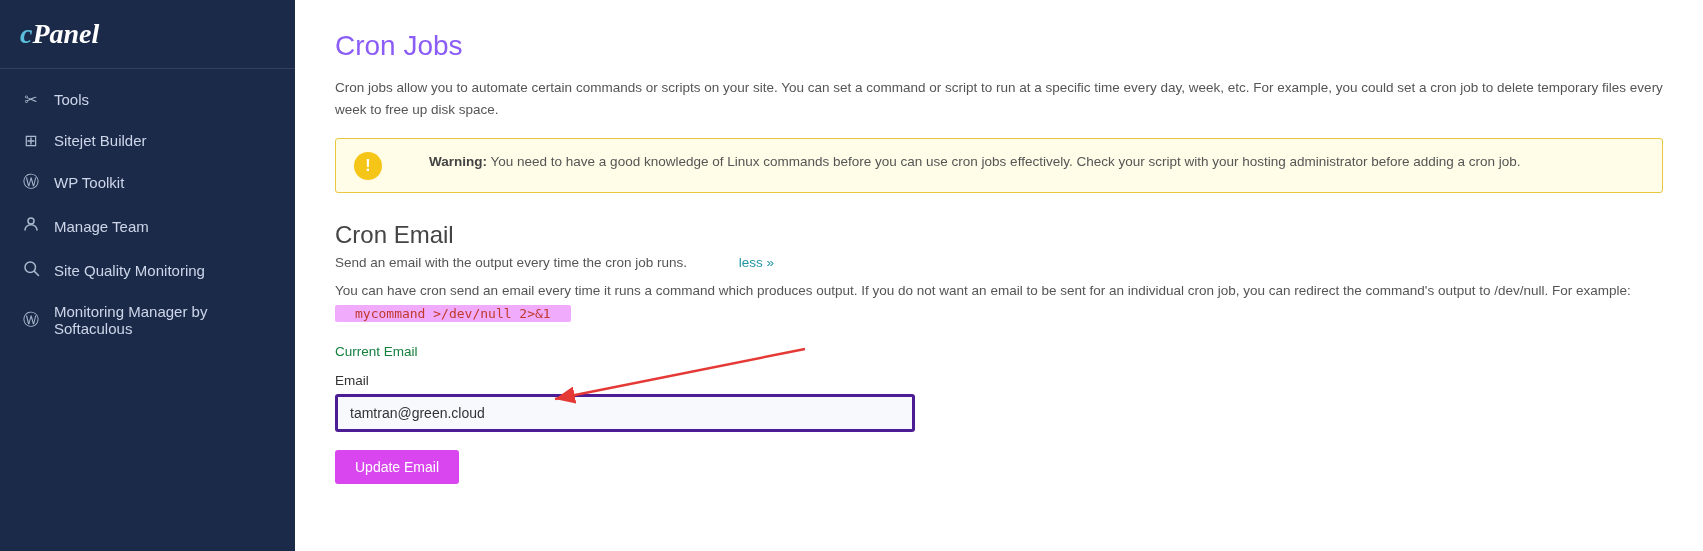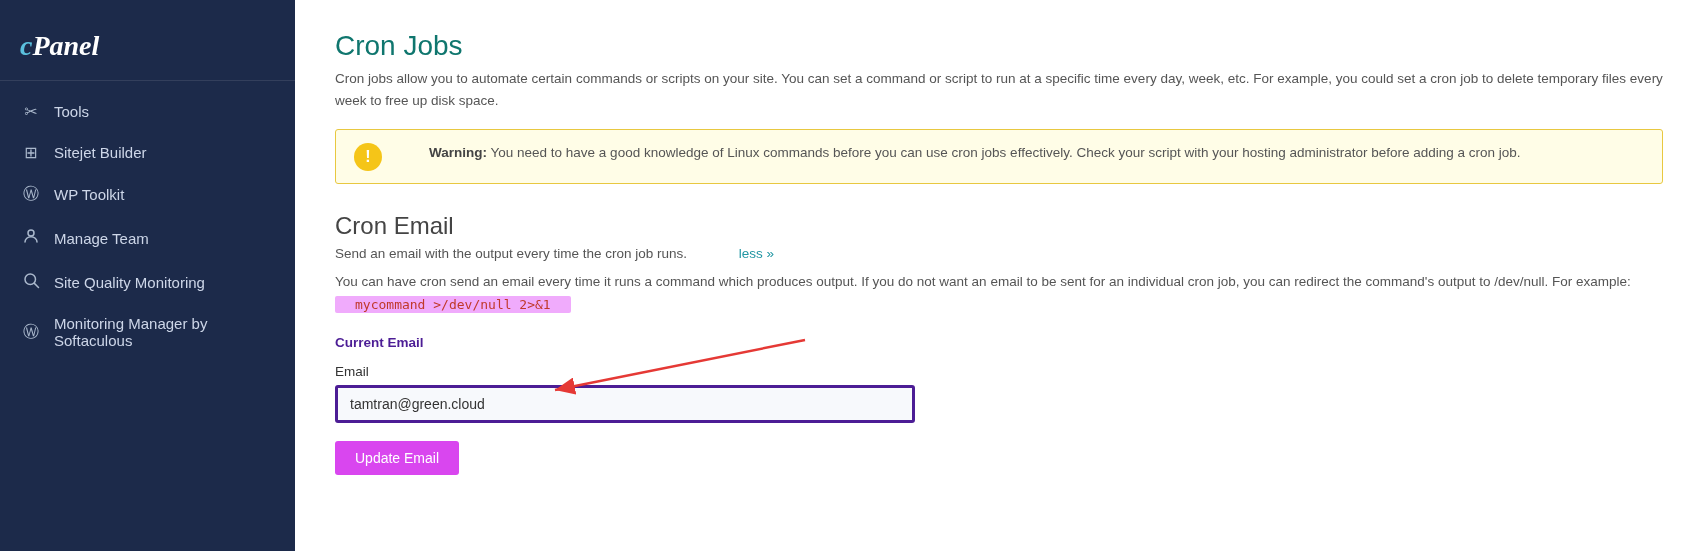--- a/index.html
+++ b/index.html
@@ -6,21 +6,21 @@
     body { font-family: Arial, sans-serif; display: flex; height: 551px; overflow: hidden; background: #f4f4f4; }
 
     
     .sidebar {
       width: 295px;
       min-width: 295px;
       background: #1c2a4a;
       color: #fff;
       display: flex;
       flex-direction: column;
-      padding-top: 12px;
+      padding-top: 0;
     }
     .sidebar-logo {
       padding: 18px 20px 18px 20px;
       border-bottom: 1px solid rgba(255,255,255,0.1);
     }
     .sidebar-logo span {
       font-size: 28px;
       font-style: italic;
       font-weight: bold;
       color: #fff;
@@ -55,22 +55,22 @@
     .main {
       flex: 1;
       background: #fff;
       overflow-y: auto;
       padding: 30px 40px 30px 40px;
     }
 
     .page-title {
       font-size: 28px;
       font-weight: 300;
-      color: #0f766e;
-      margin-bottom: 6px;
+      color: #8b5cf6;
+      margin-bottom: 15px;
     }
 
     .description {
       font-size: 13.5px;
       color: #555;
       line-height: 1.6;
       margin-bottom: 18px;
     }
 
     
@@ -130,22 +130,22 @@
     .email-info code {
       color: #c0392b;
       background: #f0abfc;
       padding: 1px 20px;
       border-radius: 2px;
       font-size: 13px;
     }
 
     .current-email-label {
       font-size: 13.5px;
-      font-weight: bold;
-      color: #4c1d95;
+      font-weight: normal;
+      color: #15803d;
       margin-bottom: 14px;
     }
 
     .email-field-label {
       font-size: 13.5px;
       color: #333;
       margin-bottom: 6px;
     }
 
     .email-input-wrapper {

